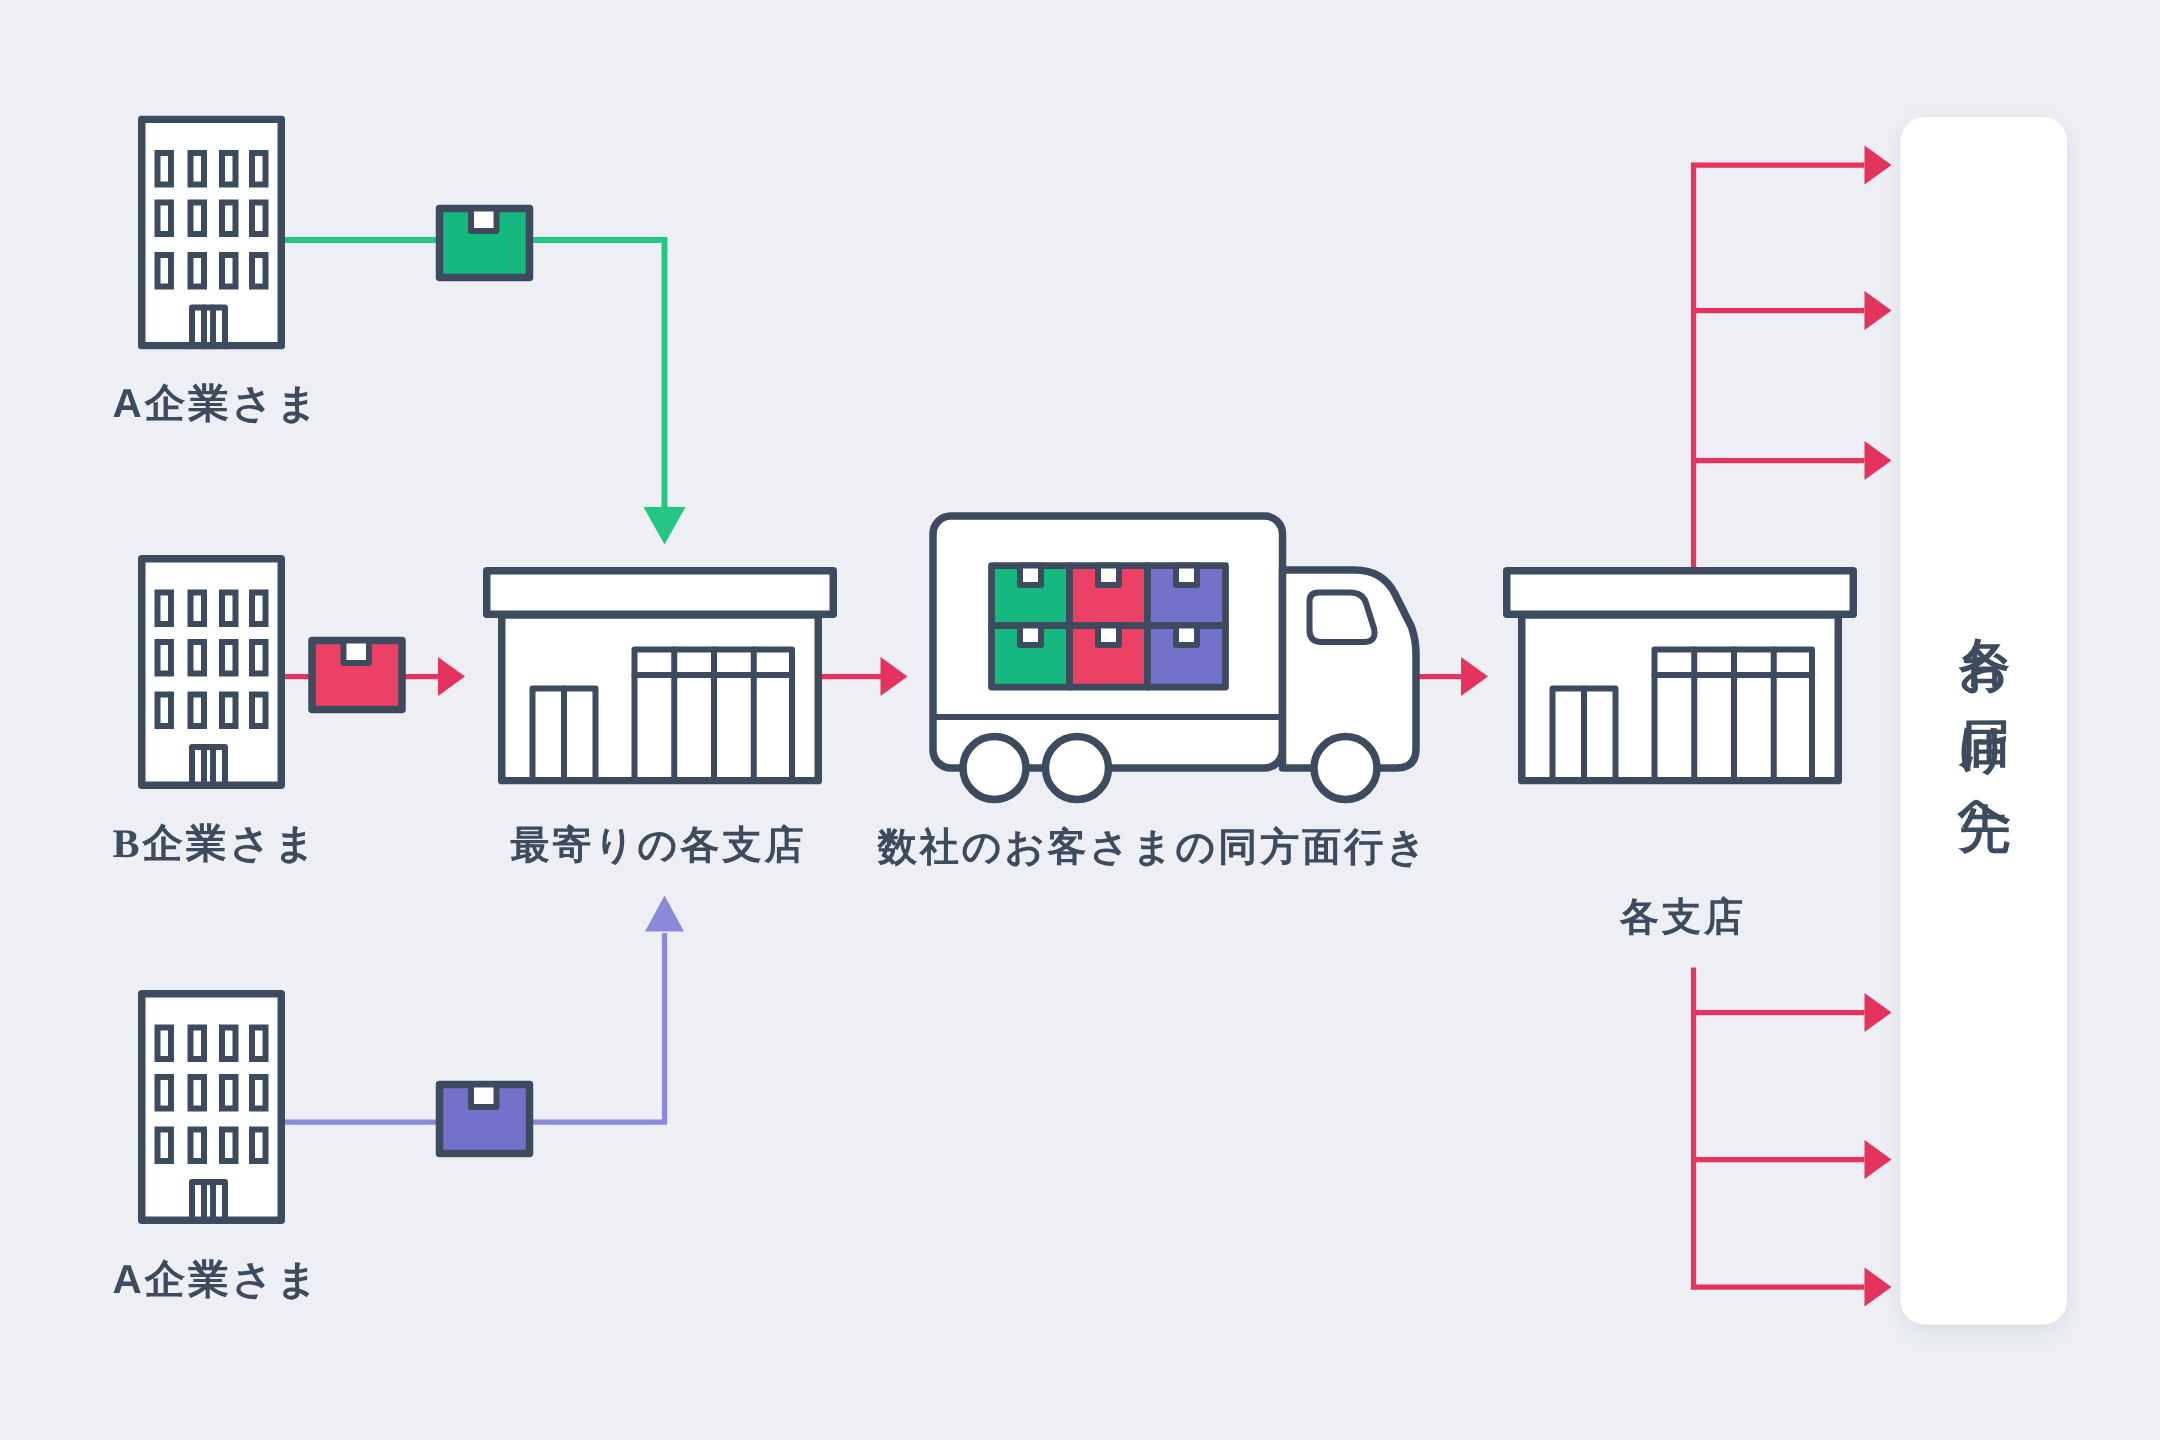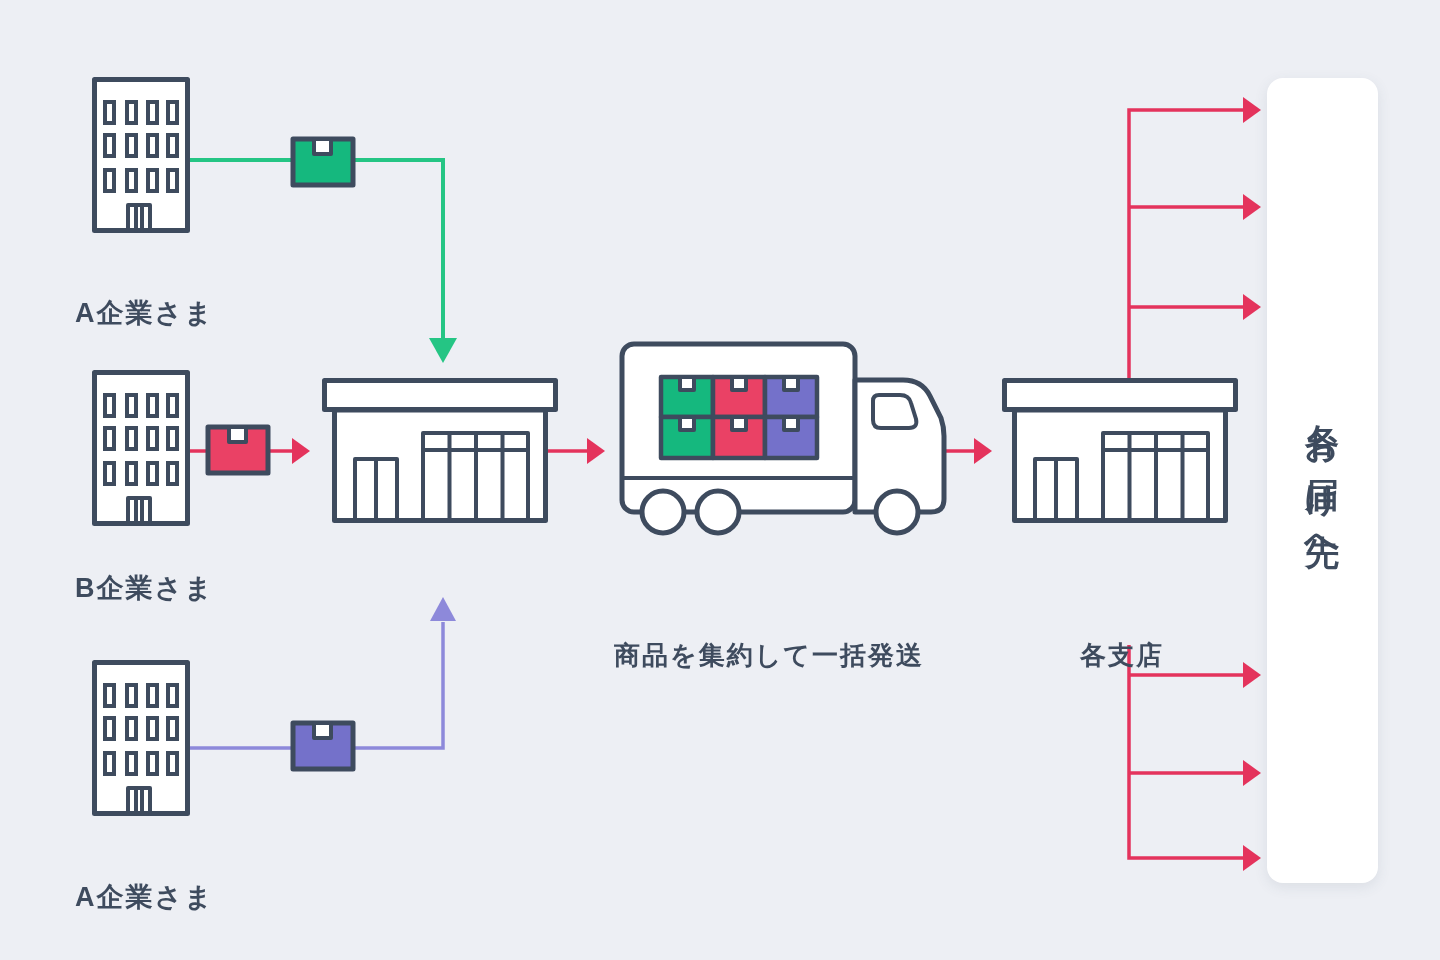--- a/index.html
+++ b/index.html
@@ -31,21 +31,20 @@
   .ln-purple{fill:none;stroke:var(--purple_line,#8d89da);stroke-width:3.5;}
   .ah-purple{fill:var(--purple_line,#8d89da);}
 
   
   .label{
     position:absolute;
     color:var(--text,#3e4b5e);
     font-weight:700;
     white-space:nowrap;
     line-height:34px;
-    margin-top:44px;
   }
   .lbl-company{font-size:27px;letter-spacing:2px;}
   .lbl-node{font-size:26px;letter-spacing:2px;transform:translateX(-50%);}
   .dest-panel{
     position:absolute;
     left:1267px;top:78px;width:111px;height:805px;
     background:var(--panel,#ffffff);
     border-radius:16px;
     box-shadow:0 4px 14px rgba(62,75,94,0.10);
     display:flex;align-items:center;justify-content:center;
@@ -180,21 +179,22 @@
       <circle class="s-outline" cx="718" cy="512" r="21"></circle>
       <circle class="s-outline" cx="897" cy="512" r="21"></circle>
     </g>
   </svg>
 
   <div class="dest-panel">
     <div class="vtext">各お届け先へ</div>
   </div>
 
   <div class="label lbl-company" style="left:75px;top:252px;">A企業さま</div>
-  <div class="label lbl-company" style="left:75px;top:527px;">B企業さま</div>
+  <div class="label lbl-company" style="left:75px;top:545px;font-family:Liberation Serif, serif;">B企業さま</div>
   <div class="label lbl-company" style="left:75px;top:836px;">A企業さま</div>
 
-
-  <div class="label lbl-node" style="left:769px;top:594px;">商品を集約して一括発送</div>
+  <div class="label lbl-node" style="left:439px;top:546px;">最寄りの各支店</div>
+
+  <div class="label lbl-node" style="left:769px;top:547px;">数社のお客さまの同方面行き</div>
 
   <div class="label lbl-node" style="left:1122px;top:594px;">各支店</div>
 
 </div>
 
 </body></html>

